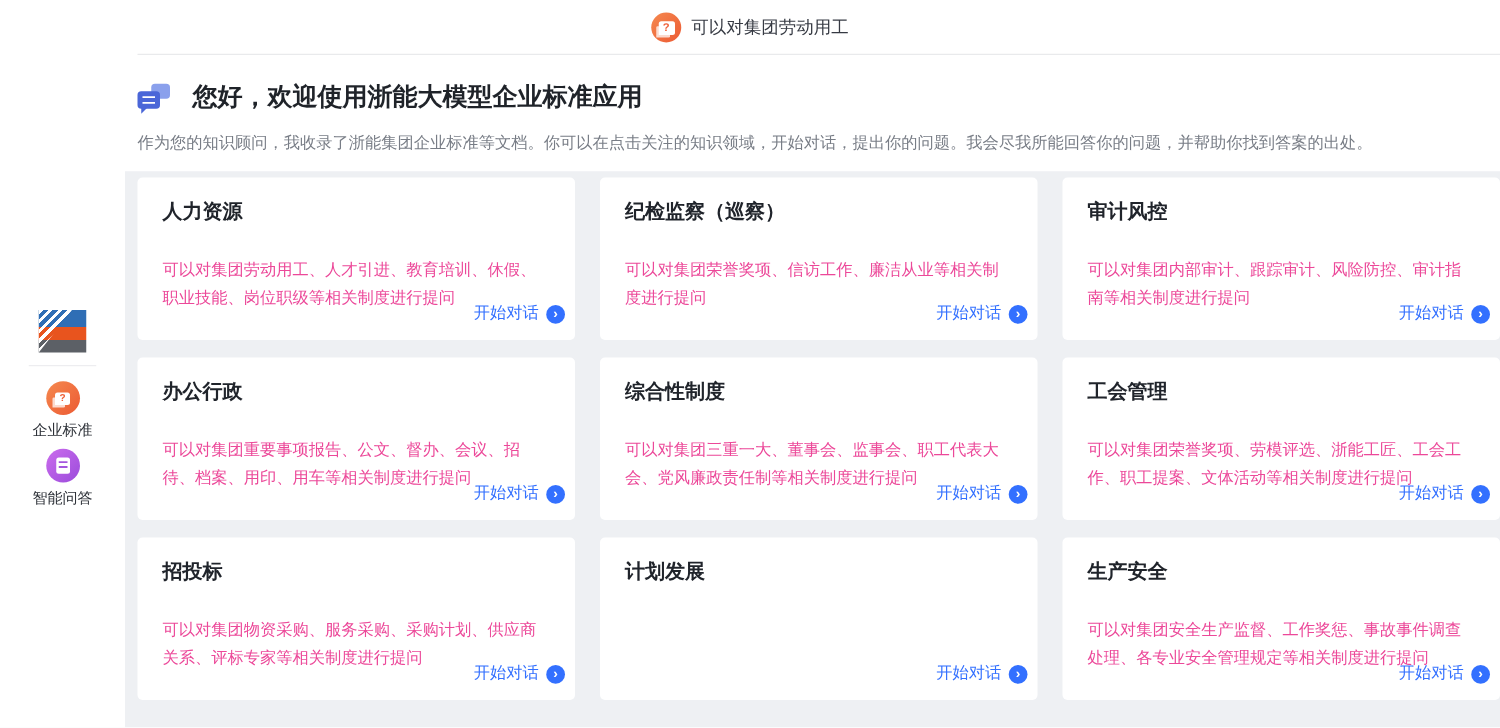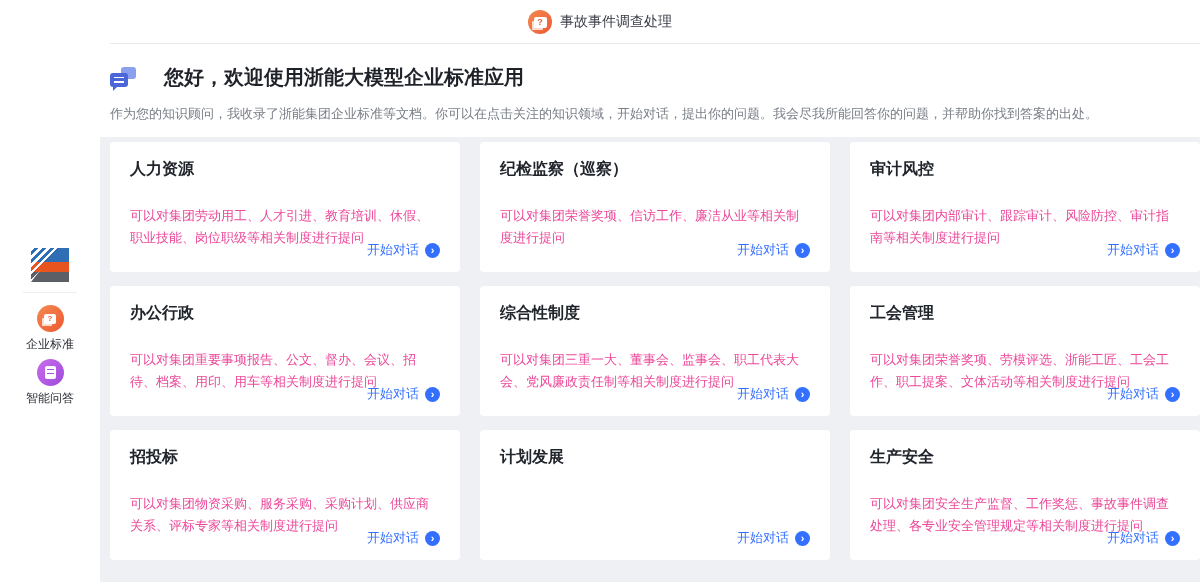--- a/index.html
+++ b/index.html
@@ -28,51 +28,51 @@
   .side-circle .bubble { width: 12px; height: 10px; background: #fff; border-radius: 2px 2px 2px 0; color: #ee6038; font-size: 8px; font-weight: bold; line-height: 10px; text-align: center; box-shadow: -3px 3px 0 -1px rgba(255,255,255,.75); }
   .doc-glyph { width: 11px; height: 13px; background: #fff; border-radius: 2px; position: relative; }
   .doc-glyph::before { content: ""; position: absolute; left: 2px; right: 2px; top: 3px; height: 7px;
           background: repeating-linear-gradient(180deg, #a457dd 0 1.5px, rgba(0,0,0,0) 1.5px 4px); }
   .side-label { font-size: 12px; color: #2b2f36; margin-top: 4px; white-space: nowrap; }
 
   
   .main { margin-left: 100px; height: 538px; display: flex; flex-direction: column; }
 
   .hero { background: #fff; padding: 20px 20px 14px 10px; }
-  .hero-title-row { display: flex; align-items: center; gap: 28px; }
+  .hero-title-row { display: flex; align-items: center; gap: 18px; }
   .welcome-icon { position: relative; width: 26px; height: 22px; flex: 0 0 auto; }
   .w-back { position: absolute; right: 0; top: 0; width: 15px; height: 12px; background: #8aa0ec; border-radius: 3px; }
   .w-front { position: absolute; left: 0; bottom: 2px; width: 18px; height: 14px; background: #4a66d8; border-radius: 3px; }
   .w-front::before { content: ""; position: absolute; left: 4px; top: 4px; width: 10px; height: 6px;
           background: repeating-linear-gradient(180deg, #fff 0 1.5px, rgba(0,0,0,0) 1.5px 4.5px); }
   .w-front::after { content: ""; position: absolute; left: 3px; bottom: -4px; width: 0; height: 0;
           border-left: 5px solid #4a66d8; border-bottom: 5px solid transparent; }
   .hero-title { font-size: 20px; font-weight: bold; color: #1f2329; }
   .hero-desc { margin-top: 14px; font-size: 13px; color: #787d86; line-height: 18px; }
 
   
   .grid-section { flex: 1 1 auto; background: #eef0f3; padding: 5px 0 0 10px; }
   .card-grid { display: grid; grid-template-columns: repeat(3, 1fr); column-gap: 20px; row-gap: 14px; }
   .card { position: relative; background: #fff; border-radius: 4px; height: 130px; padding: 17px 20px; cursor: pointer; }
   .card-title { font-size: 16px; font-weight: bold; color: #20242b; }
   .card-desc { margin-top: 25px; font-size: 13px; color: #ec4899; line-height: 22px; }
-  .card-action { position: absolute; right: 20px; bottom: 13px; display: flex; align-items: center; gap: 6px; cursor: pointer; }
+  .card-action { position: absolute; right: 8px; bottom: 13px; display: flex; align-items: flex-end; gap: 6px; cursor: pointer; }
   .card-action-label { font-size: 13px; color: #3370ff; }
   .go-circle { width: 15px; height: 15px; border-radius: 50%; background: #3370ff; color: #fff; font-size: 11px; line-height: 14px; text-align: center; font-weight: bold; }
 </style>
 </head>
 <body>
 
 <div class="page">
 
   <div class="header">
     <span class="hdr-icon">
       <span class="bubble">?</span>
     </span>
-    <span class="header-title">事故事件调查处理</span>
+    <span class="header-title">可以对集团劳动用工</span>
     <span class="header-divider"></span>
   </div>
 
   <div class="sidebar">
     <div class="side-nav">
       <span class="logo">
           <span class="logo-stripes"></span>
         </span>
       <span class="side-divider"></span>
       <div class="side-item">

